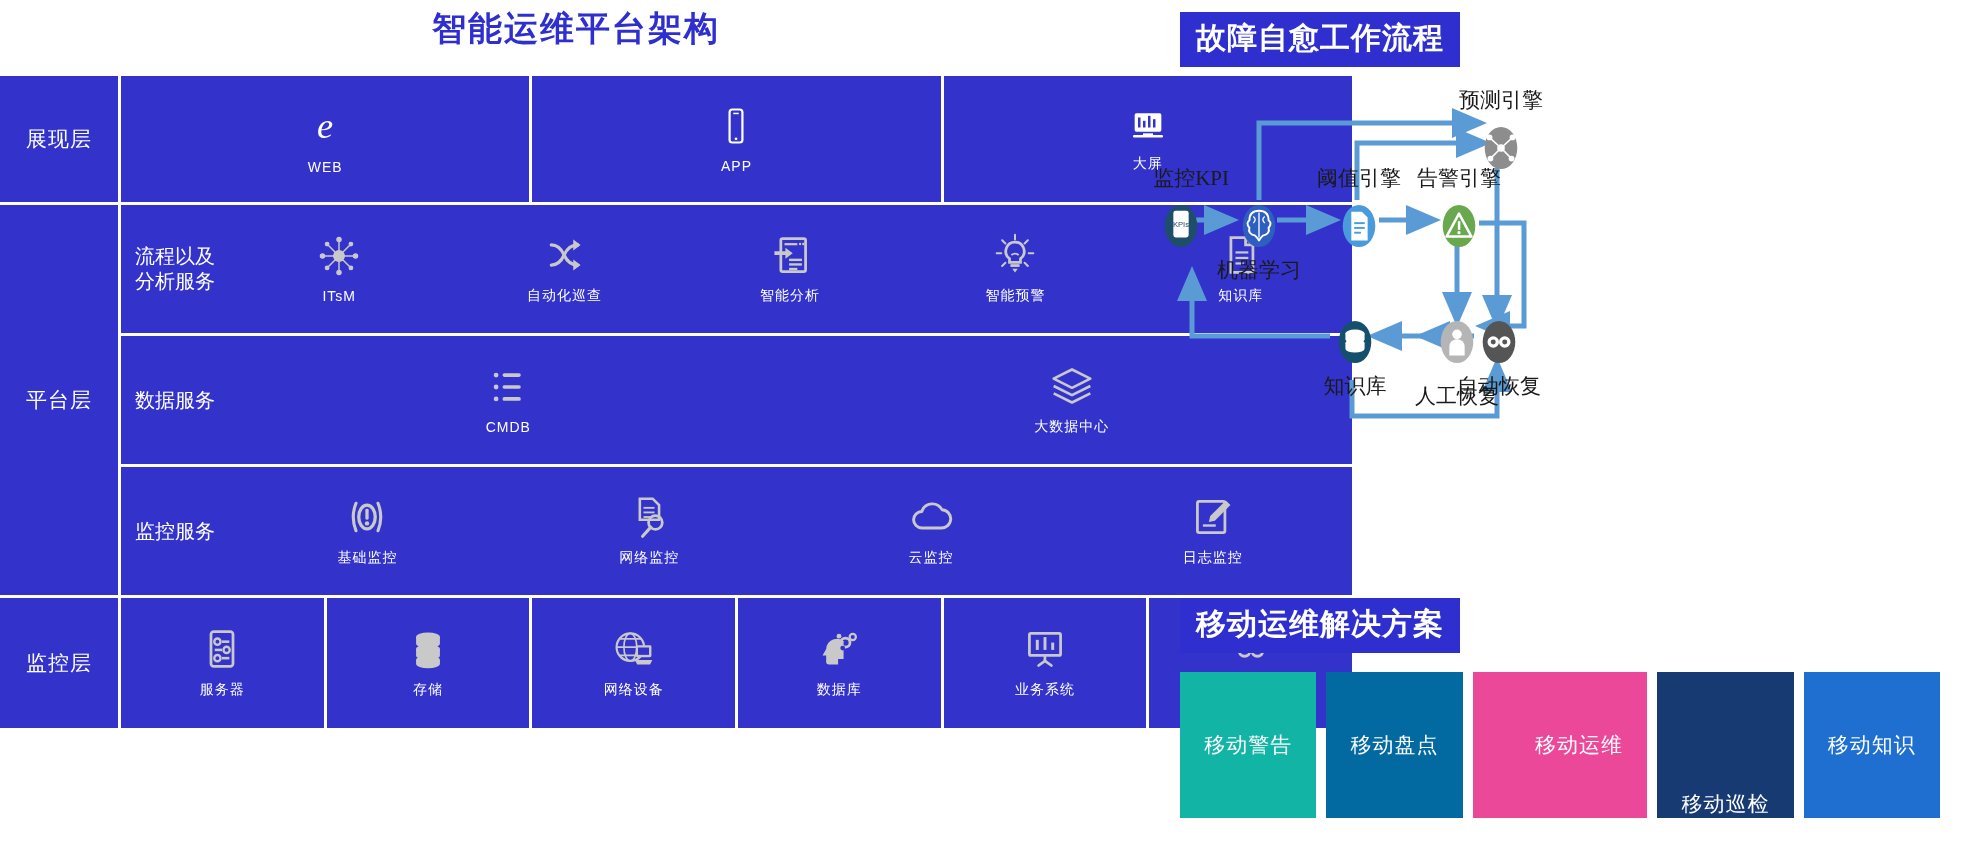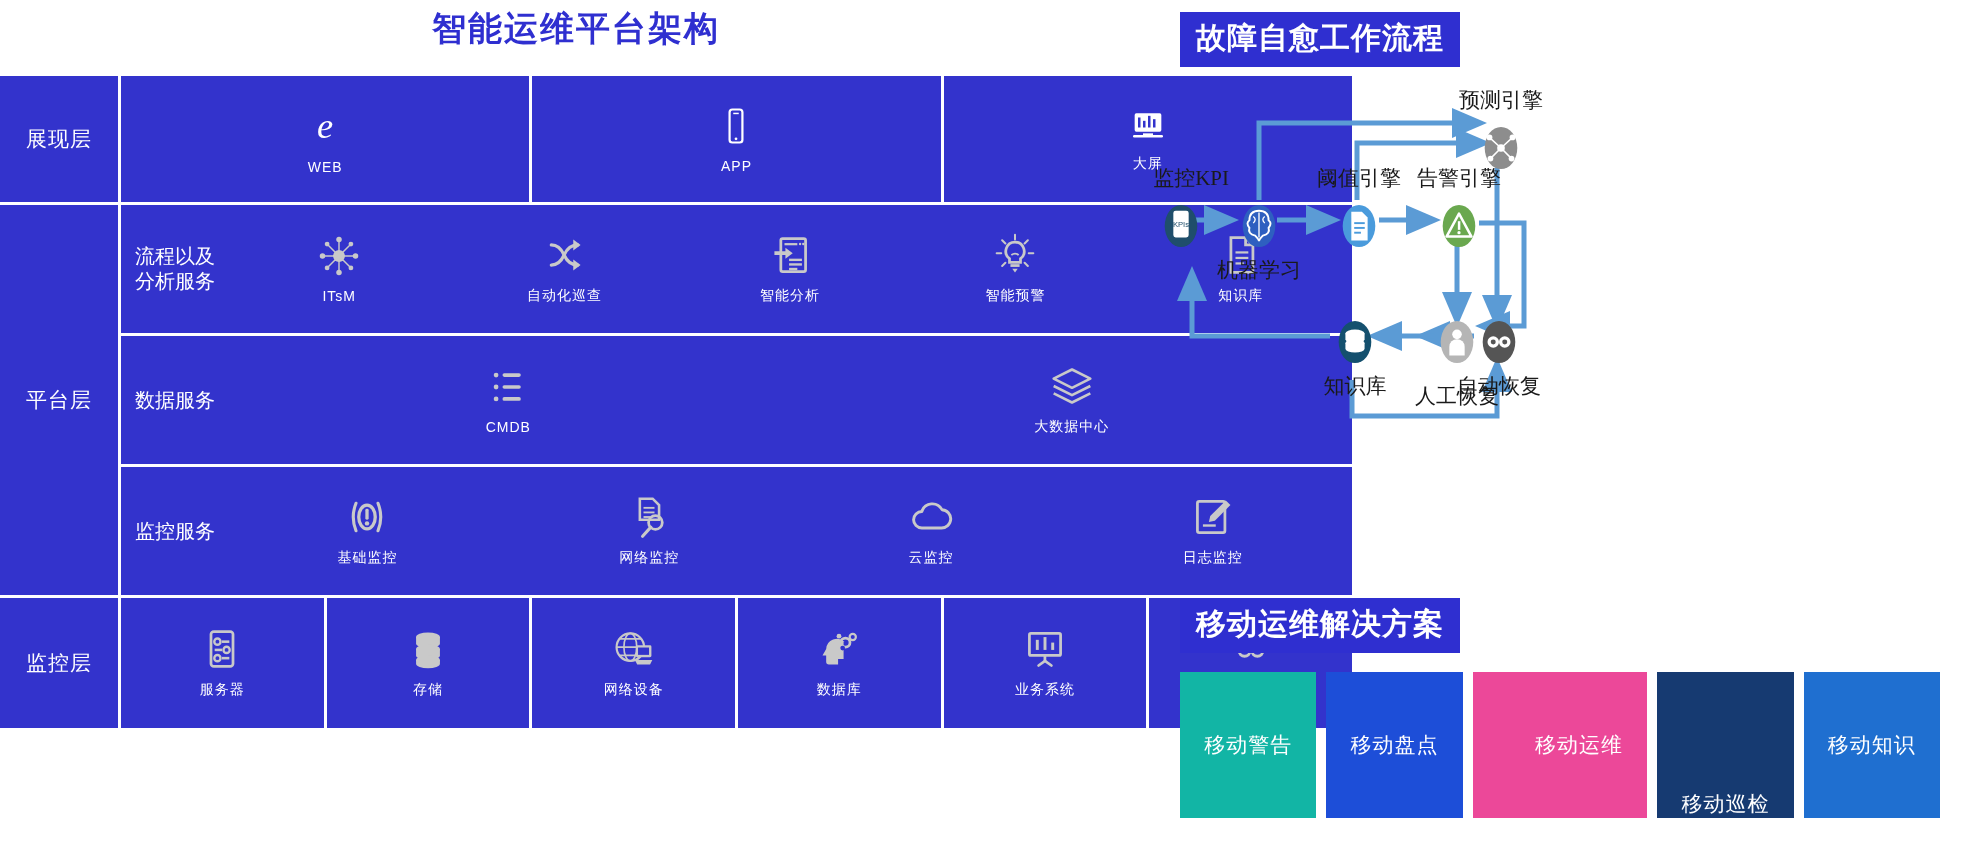--- a/index.html
+++ b/index.html
@@ -500,21 +500,21 @@
         </div>
     </div>
 
     <div class="mob-title-wrap">
       <span class="sec-title">移动运维解决方案</span>
     </div>
     <div class="mob-cards" id="mob-cards">
         <div class="mcard" style="background: rgb(18, 181, 165);">
           <span>移动警告</span>
         </div>
-        <div class="mcard" style="background: #1d4ed8;">
+        <div class="mcard" style="background: #0369a1;">
           <span>移动盘点</span>
         </div>
         <div class="mcard" style="background: #ec4899; padding-left: 38px;">
           <span>移动运维</span>
         </div>
         <div class="mcard" style="background: rgb(22, 58, 113); align-items: flex-end;">
           <span>移动巡检</span>
         </div>
         <div class="mcard" style="background: rgb(31, 111, 208);">
           <span>移动知识</span>

